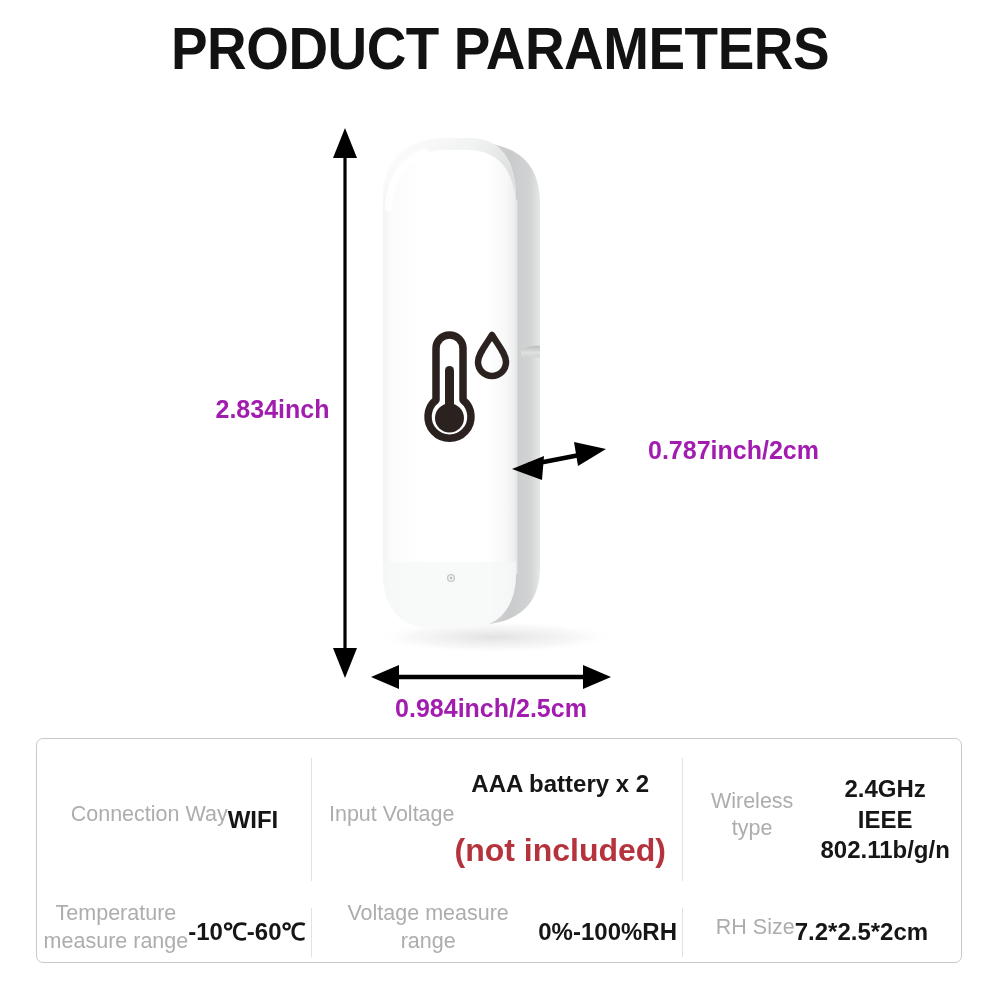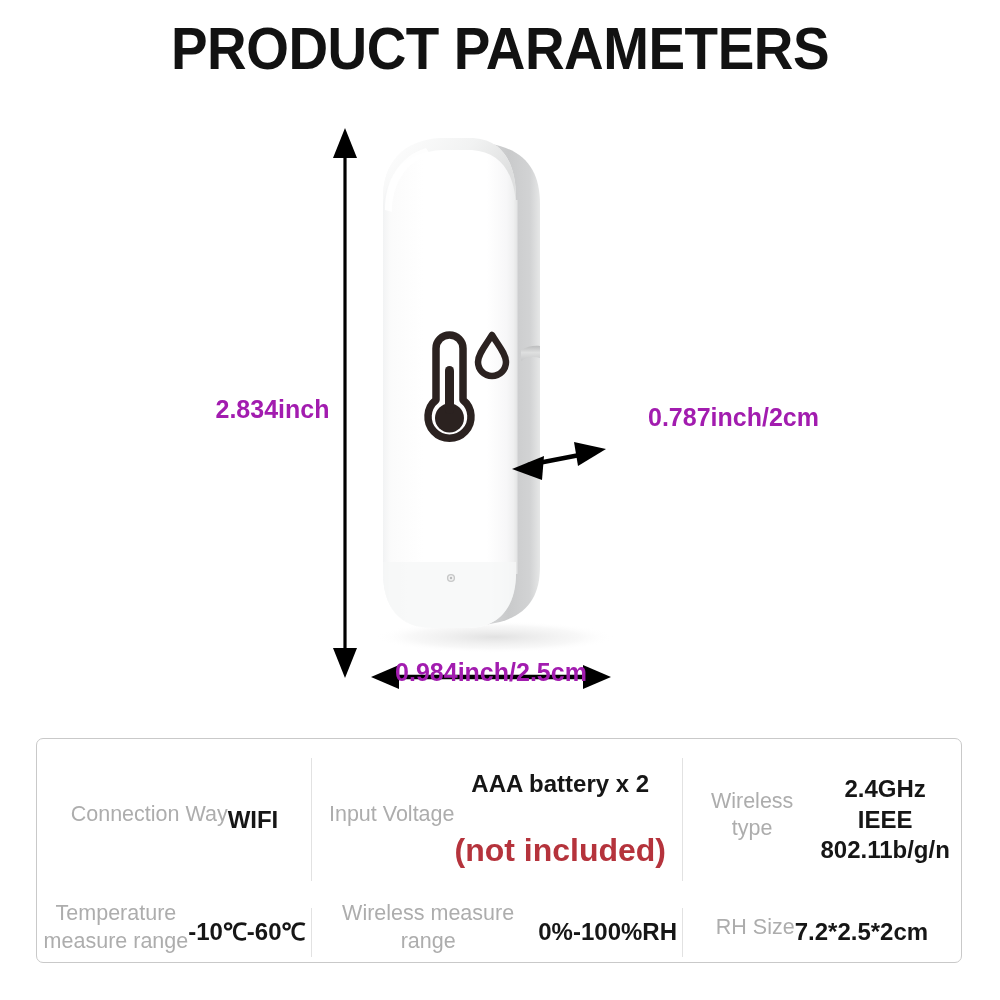--- a/index.html
+++ b/index.html
@@ -57,25 +57,25 @@
     white-space: nowrap;
   }
   #dim-height-label {
     left: 205px;
     top: 393px;
     text-align: center;
     width: 135px;
   }
   #dim-depth-label {
     left: 648px;
-    top: 401px;
+    top: 434px;
   }
   #dim-width-label {
     left: 375px;
-    top: 656px;
+    top: 692px;
     width: 232px;
     text-align: center;
   }
 
   
   #spec-table {
     position: absolute;
     left: 36px;
     top: 738px;
     width: 926px;
@@ -317,21 +317,21 @@
     </div>
   </div>
 
   <div class="spec-row">
     <div class="spec-cell divided">
       <div class="spec-label">Temperature
 measure range</div>
       <div class="spec-value">-10℃-60℃</div>
     </div>
     <div class="spec-cell divided">
-      <div class="spec-label">Wireless measure range</div>
+      <div class="spec-label">Voltage measure range</div>
       <div class="spec-value">0%-100%RH</div>
     </div>
     <div class="spec-cell">
       <div class="spec-label">RH Size</div>
       <div class="spec-value">7.2*2.5*2cm</div>
     </div>
   </div>
 
 </div>
 

